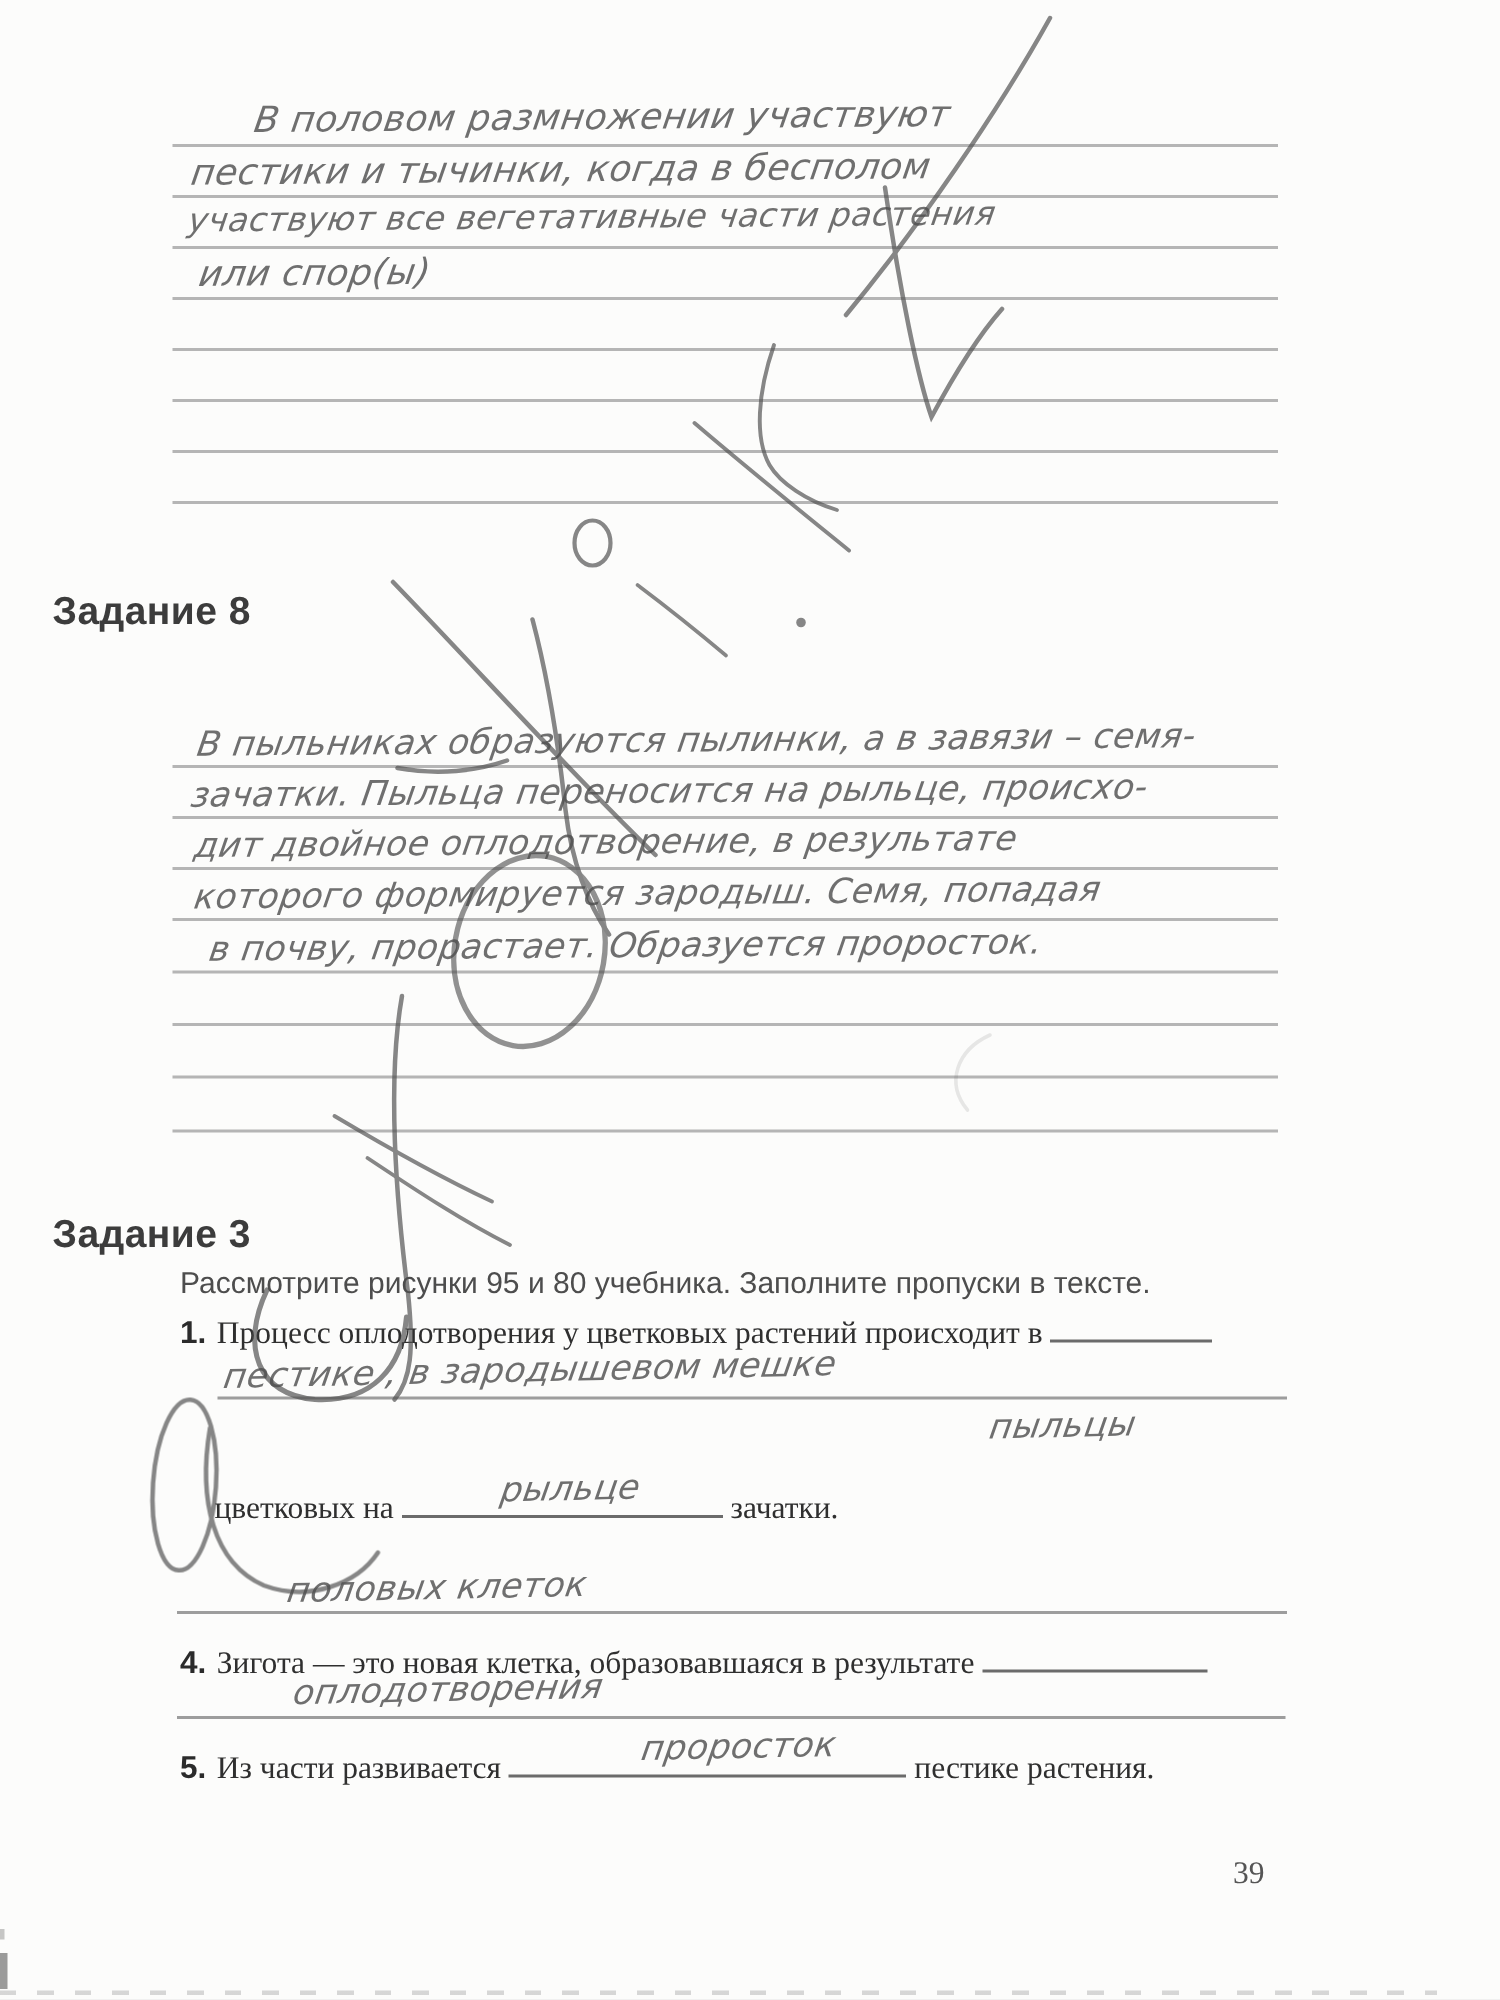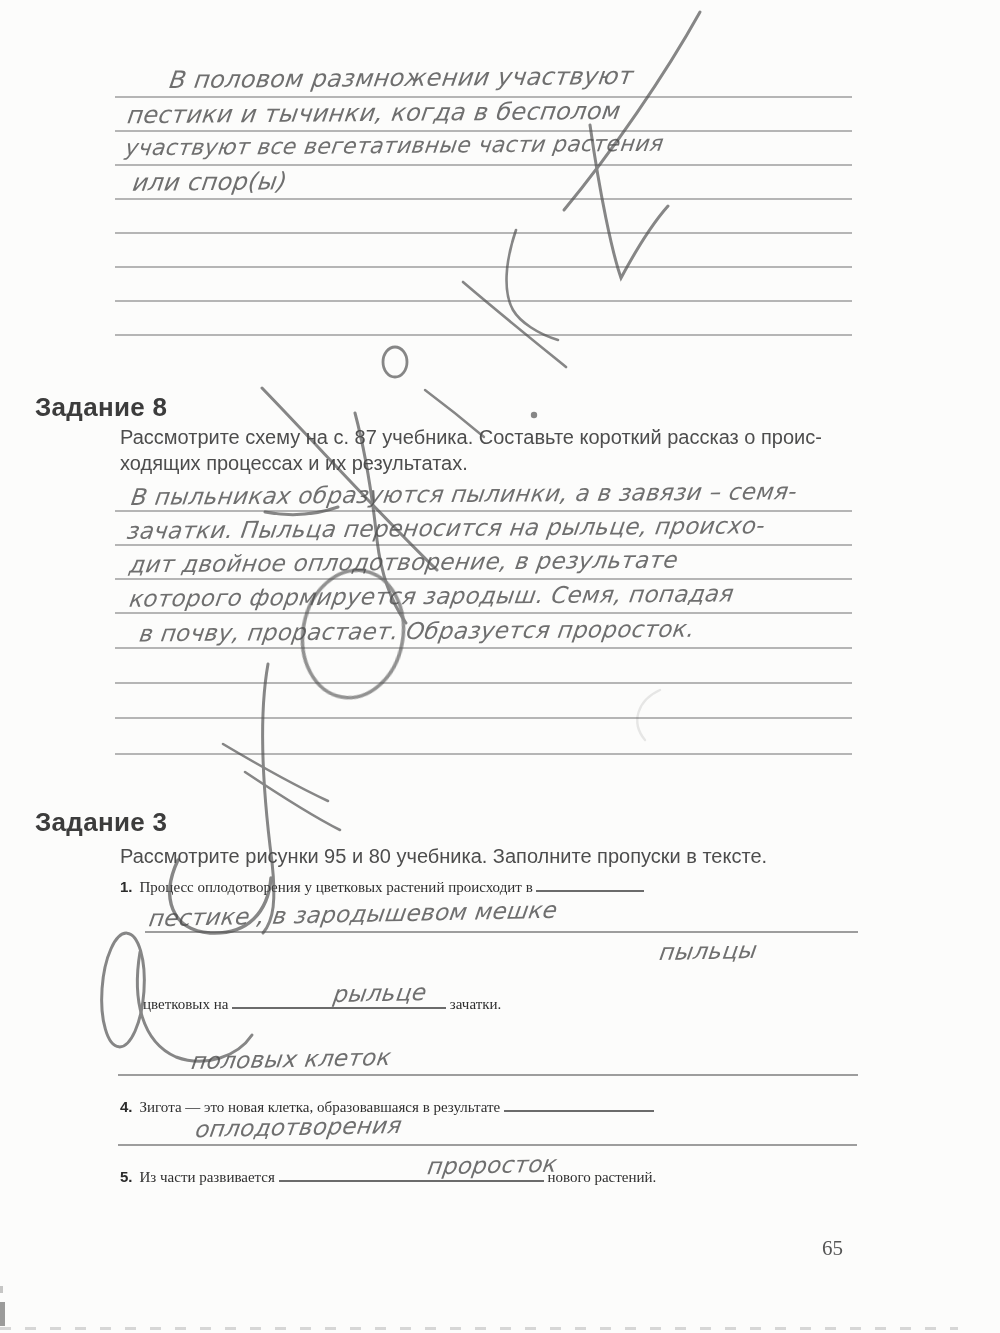--- a/index.html
+++ b/index.html
@@ -20,21 +20,21 @@
   }
   .hw.big{font-size:24px;}
   .hw.ans{font-size:23px;}
   .hw.fill{font-size:23px;transform:skewX(-10deg) rotate(-1.2deg);}
   .heading{
     position:absolute;font-weight:bold;font-size:26px;color:#3c3c3c;
     letter-spacing:.3px;
   }
   .sanspar{position:absolute;font-size:20px;color:#4d4d4d;line-height:26px;white-space:nowrap;}
   .item{
-    position:absolute;font-family:"Liberation Serif",serif;font-size:15px;
+    position:absolute;font-family:"Liberation Serif",serif;font-size:21px;
     color:#2f2f2f;white-space:nowrap;
   }
   .item .num{font-family:"Liberation Sans",sans-serif;font-weight:bold;margin-right:7px;color:#2b2b2b;}
   .pagenum{position:absolute;font-family:"Liberation Serif",serif;font-size:21px;color:#555;}
   .scribble{position:absolute;left:0;top:0;pointer-events:none;}
   .bottom-dashes{
     position:absolute;left:0;top:1327px;width:958px;height:3px;opacity:.65;
     background:repeating-linear-gradient(90deg,#c2c2c2 0 11px,transparent 11px 25px);
   }
   .edge-mark{position:absolute;background:#4a4a4a;}
@@ -53,24 +53,20 @@
   <div class="r" style="left:115px;top:300px;width:737px;"></div>
   <div class="r" style="left:115px;top:334px;width:737px;"></div>
 
   <div class="hw big" style="left:170px;top:64px;">В половом размножении участвуют</div>
   <div class="hw big" style="left:128px;top:99px;">пестики и тычинки, когда в бесполом</div>
   <div class="hw big" style="left:126px;top:133px;font-size:22px;">участвуют все вегетативные части растения</div>
   <div class="hw big" style="left:133px;top:168px;">или спор(ы)</div>
 
   <div class="heading" style="left:35px;top:392px;">Задание 8</div>
 
-  <div class="sanspar" style="left:120px;top:424px;">
-    <span>Рассмотрите схему на с. 87 учебника. Составьте короткий рассказ о проис-</span><br>
-    <span>ходящих процессах и их результатах.</span>
-  </div>
 
   <div class="r" style="left:115px;top:510px;width:737px;"></div>
   <div class="r" style="left:115px;top:544px;width:737px;"></div>
   <div class="r" style="left:115px;top:578px;width:737px;"></div>
   <div class="r" style="left:115px;top:612px;width:737px;"></div>
   <div class="r" style="left:115px;top:647px;width:737px;"></div>
   <div class="r" style="left:115px;top:682px;width:737px;"></div>
   <div class="r" style="left:115px;top:717px;width:737px;"></div>
   <div class="r" style="left:115px;top:753px;width:737px;"></div>
 
@@ -105,25 +101,25 @@
   <div class="item" style="left:120px;top:1096px;text-align:center;">
     <span class="num">4.</span><span>Зигота — это новая клетка, образовавшаяся в результате</span>
     <span class="blank" style="width:150px;"></span>
   </div>
   <div class="r" style="left:118px;top:1144px;width:739px;height:2px;background:#7d7d7d;"></div>
   <div class="hw fill" style="left:196px;top:1114px;">оплодотворения</div>
 
   <div class="item" style="left:120px;top:1166px;">
     <span class="num">5.</span><span>Из части развивается</span>
     <span class="blank" style="width:265px;"></span>
-    <span>нового растений.</span>
+    <span>пестике растения.</span>
   </div>
   <div class="hw fill" style="left:428px;top:1152px;">проросток</div>
 
-  <div class="pagenum" style="left:822px;top:1236px;">65</div>
+  <div class="pagenum" style="left:822px;top:1236px;">39</div>
 
   <svg class="scribble" width="1000" height="1333" viewBox="0 0 1000 1333">
     <g fill="none" stroke="#4e4e4e" stroke-linecap="round" opacity="0.68">
 
       <path d="M700 12 C665 75 612 152 564 210" stroke-width="3"></path>
       <path d="M590 125 C600 195 612 252 621 278 C636 250 652 224 668 206" stroke-width="3"></path>
       <path d="M516 230 C505 262 503 292 513 310 C520 322 538 334 558 340" stroke-width="2.6"></path>
       <path d="M463 282 C498 312 534 341 566 367" stroke-width="2.6"></path>
       <ellipse cx="395" cy="362" rx="12" ry="15" stroke-width="2.8"></ellipse>
       <path d="M425 390 C445 405 465 421 484 437" stroke-width="2.4"></path>

